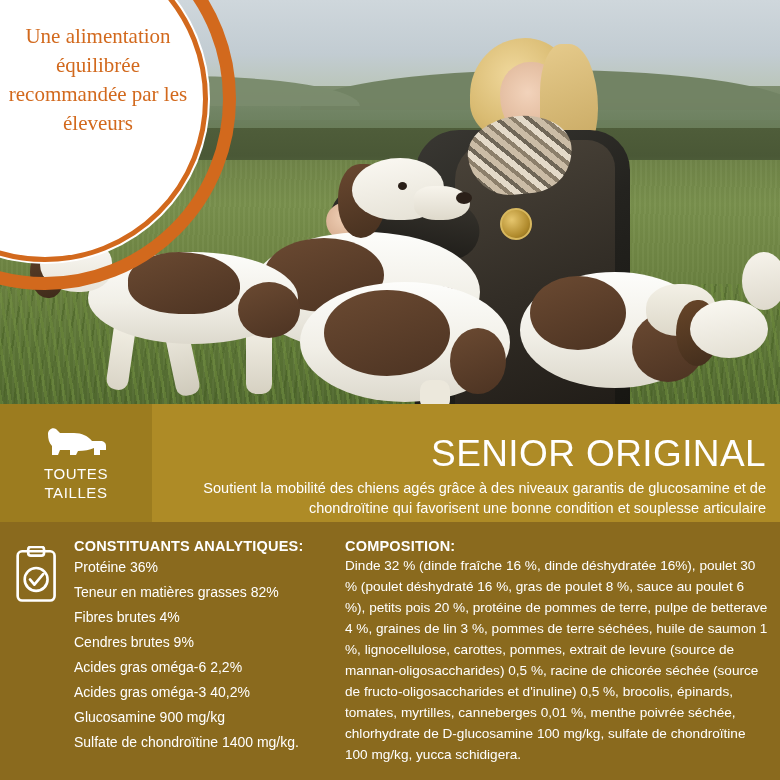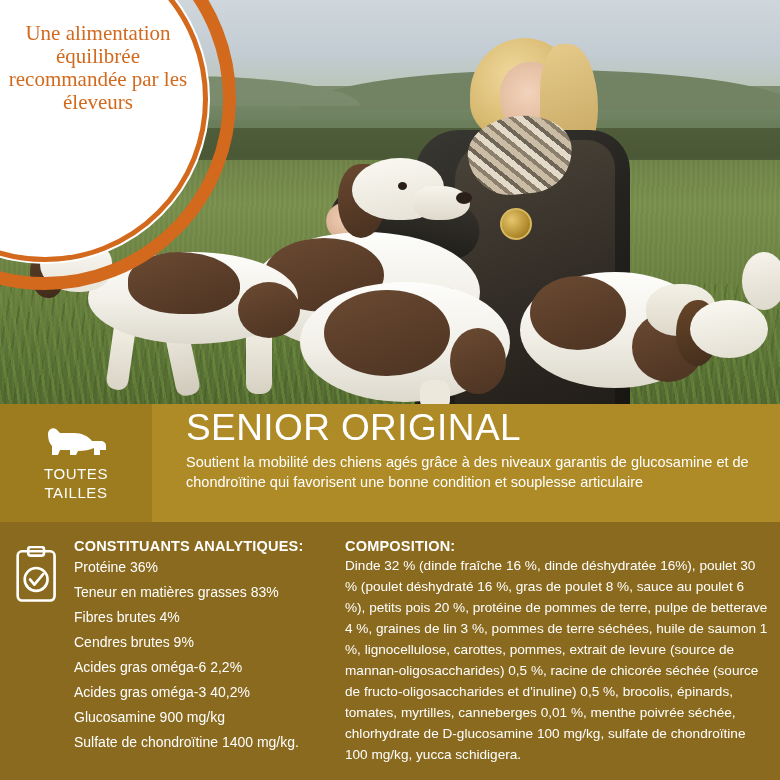--- a/index.html
+++ b/index.html
@@ -208,41 +208,41 @@
     border:5px solid #d2691d;
     clip-path: polygon(46% 0%, 100% 0%, 100% 100%, 26% 100%);
   }
   .badge-text {
     position:absolute; top:22px; left:8px;
     width:180px;
     text-align:center;
     color:#d2691d;
     font-family:"Liberation Serif", serif;
     font-size:21px;
-    line-height:23px;
+    line-height:29px;
     font-weight:400;
   }
 
   
   .band {
     position:absolute; top:404px; left:0; width:780px; height:118px;
     background:#ae8b26;
   }
   .band-left {
     position:absolute; top:0; left:0; width:152px; height:118px;
     background:#9c7c1f;
     display:flex; flex-direction:column; align-items:center; justify-content:center;
     gap:6px;
   }
   .band-left .dog-icon { width:64px; height:34px; }
   .band-left .lbl {
     color:#ffffff; font-size:15px; letter-spacing:.6px; text-align:center; line-height:19px;
     font-weight:400;
   }
-  .band-right { position:absolute; top:0; left:152px; width:628px; height:118px; padding:2px 14px 0 34px; }
+  .band-right { position:absolute; top:0; left:152px; width:628px; height:118px; padding:28px 14px 0 34px;text-align:right; }
   .band-title {
     color:#ffffff; font-size:37px; font-weight:400; letter-spacing:.4px; line-height:44px;
   }
   .band-sub {
     color:#ffffff; font-size:14.5px; line-height:20px; margin-top:2px; max-width:590px;
   }
 
   
   .content {
     position:absolute; top:522px; left:0; width:780px; height:258px;
@@ -372,21 +372,21 @@
           <rect x="4" y="6" width="42" height="56" rx="5" fill="none" stroke="#ffffff" stroke-width="3"></rect>
           <rect x="16" y="1" width="18" height="10" rx="3" fill="none" stroke="#ffffff" stroke-width="3"></rect>
           <circle cx="25" cy="38" r="13" fill="none" stroke="#ffffff" stroke-width="3"></circle>
           <path d="M18 38 L23 44 L33 32" fill="none" stroke="#ffffff" stroke-width="3" stroke-linecap="round" stroke-linejoin="round"></path>
         </svg>
       </div>
       <div class="col-left-text">
         <div class="head">CONSTITUANTS ANALYTIQUES:</div>
         <ul class="list">
           <li>Protéine 36%</li>
-          <li>Teneur en matières grasses 83%</li>
+          <li>Teneur en matières grasses 82%</li>
           <li>Fibres brutes 4%</li>
           <li>Cendres brutes 9%</li>
           <li>Acides gras oméga-6 2,2%</li>
           <li>Acides gras oméga-3 40,2%</li>
           <li>Glucosamine 900 mg/kg</li>
           <li style="white-space:normal;">Sulfate de chondroïtine 1400 mg/kg.</li>
         </ul>
       </div>
     </div>
 

